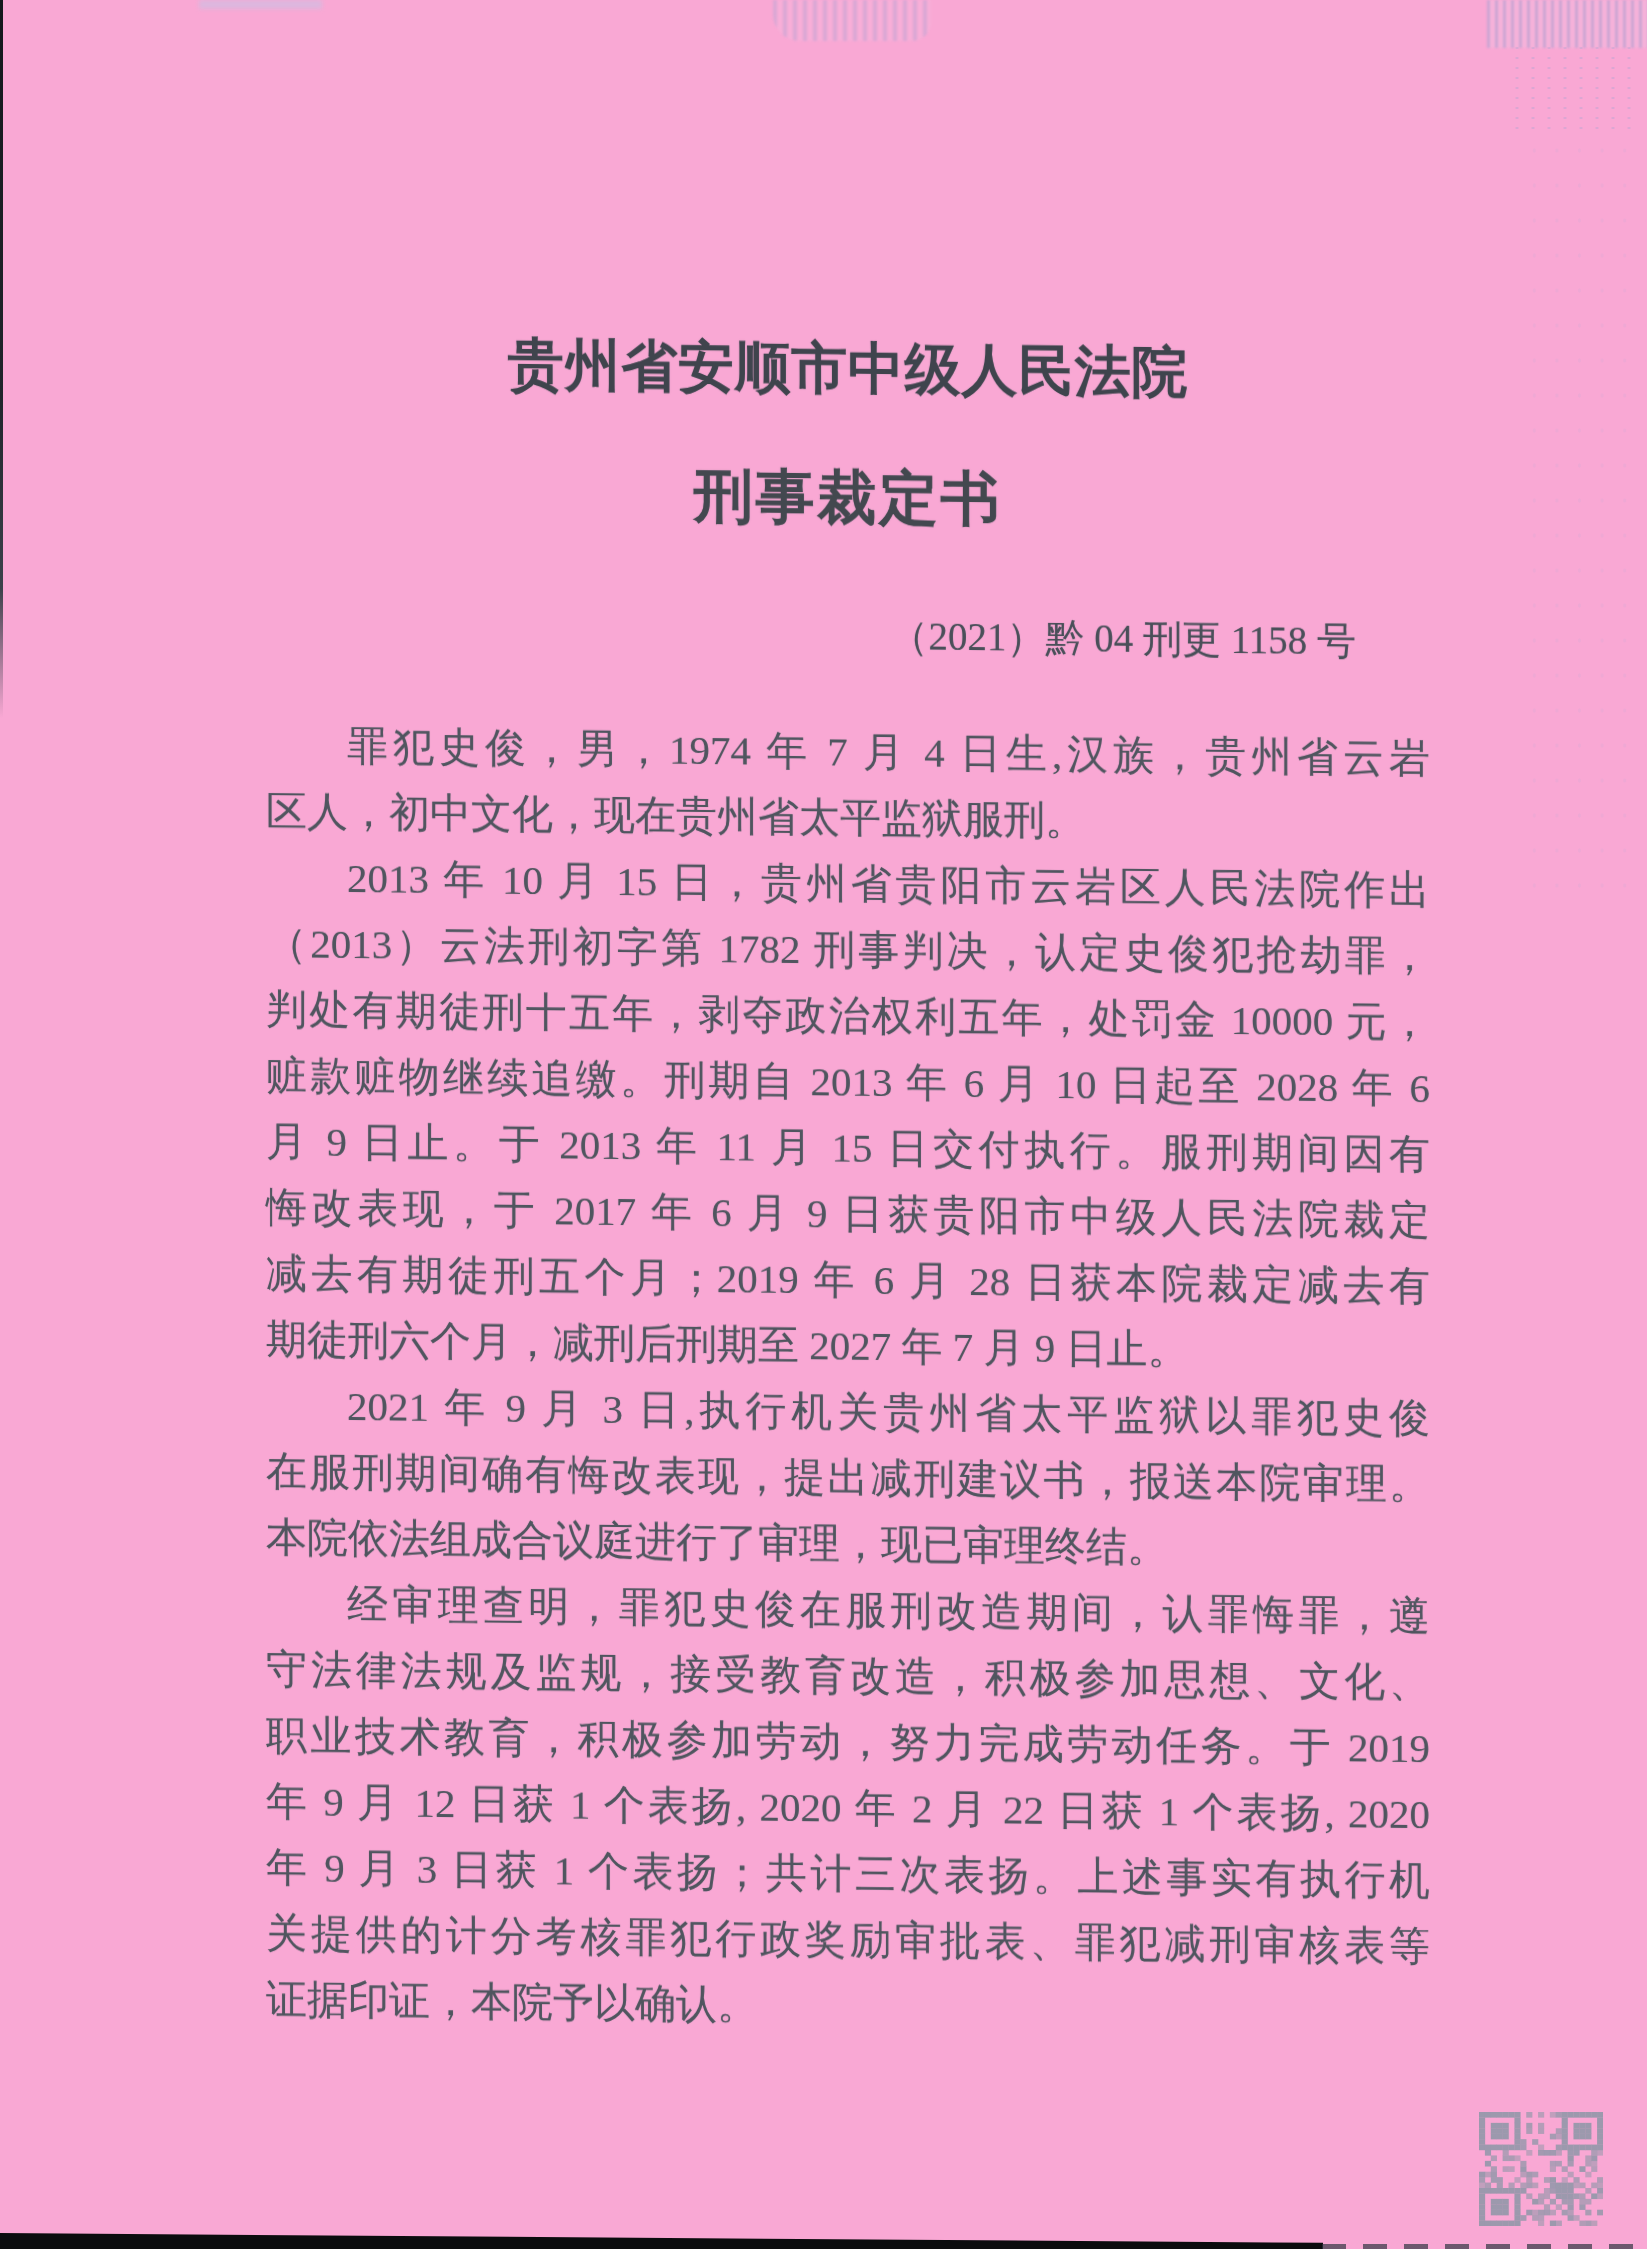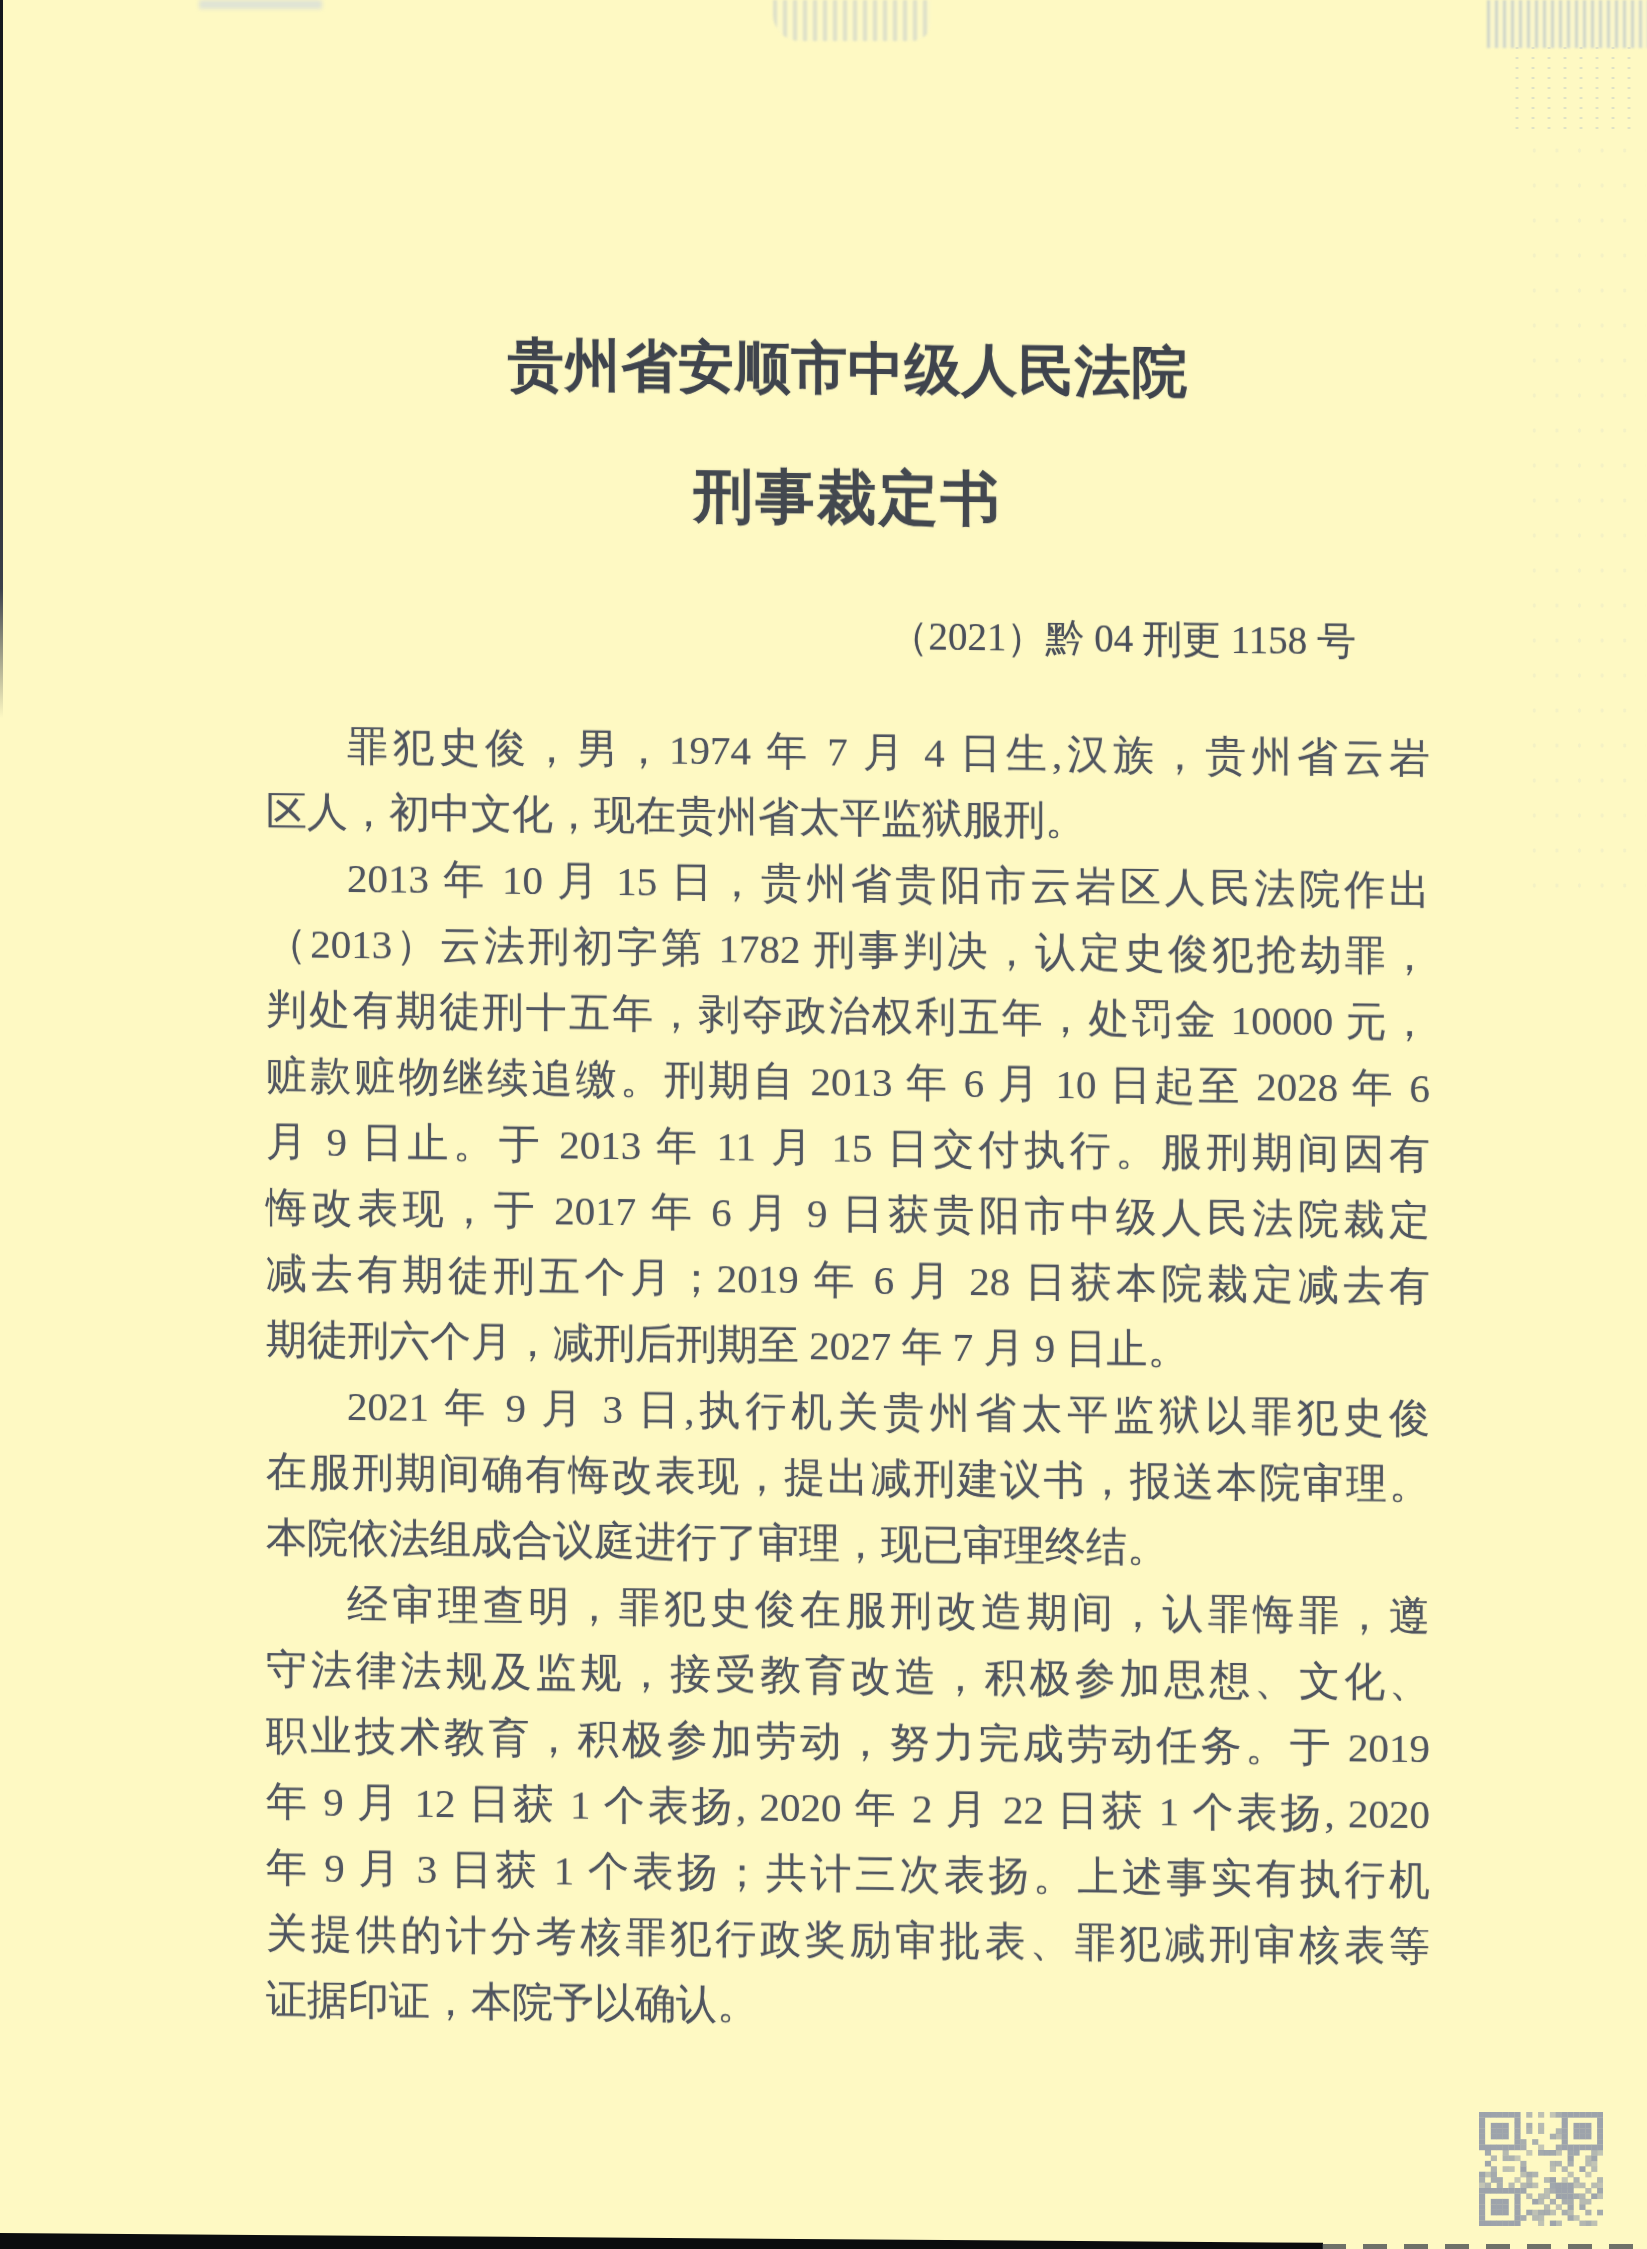--- a/index.html
+++ b/index.html
@@ -2,21 +2,21 @@
 <html style="--ink-title: #3f444d; --ink-subtitle: #43484f; --ink-case: #4a4f59; --ink-body: #50555f; --qr-ink: #8e97a8; --paper: #ffffff;font-size:10.6px"><head>
 <meta charset="utf-8">
 <style>
   html,body{margin:0;padding:0;}
   body{
     width:1648px;height:2250px;
     background:#ffffff;
     font-family:"Liberation Serif","DejaVu Serif",serif;
     position:relative;overflow:hidden;
   }
-  .page{position:absolute;inset:0;background:#fef9c3;}
+  .page{position:absolute;inset:0;background:#f9a8d4;}
 
   
   .content{
     position:absolute;inset:0;
     transform:skewY(0.65deg);
     transform-origin:0 0;
     filter:blur(0.3px);
   }
 
   .court-name{

